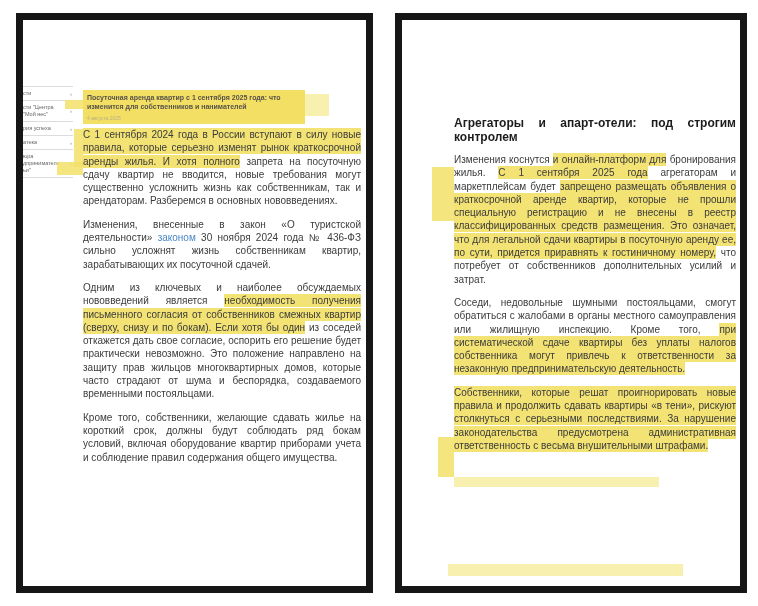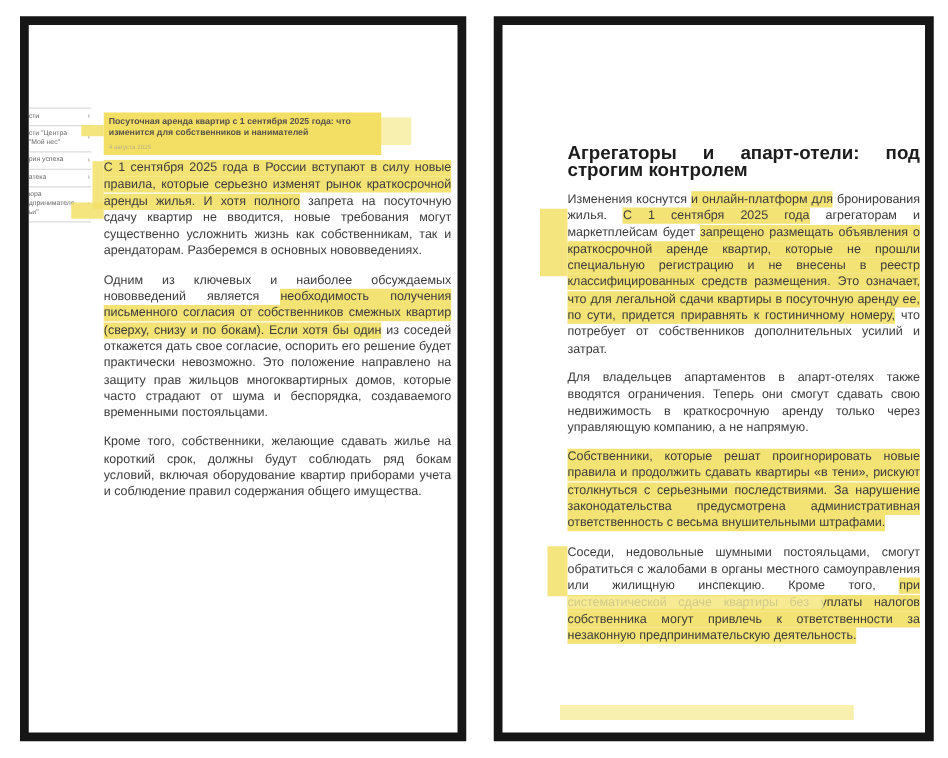--- a/index.html
+++ b/index.html
@@ -21,21 +21,21 @@
   .title-block{position:absolute;left:60px;top:70px;width:214px;background:#f3df63;padding:3px 4px 3px 4px;}
   .title-text{font-size:7px;line-height:9px;color:#56524a;font-weight:600;}
   .title-date{margin-top:4px;font-size:5px;line-height:6px;color:#b9b08a;}
   .title-overshoot{position:absolute;left:278px;top:74px;width:28px;height:22px;background:#f7eda0;}
 
   .body-col{position:absolute;font-size:10px;line-height:13.3px;color:#3b3b3b;text-align:justify;}
   #page-left .body-col{left:60px;top:108px;width:278px;}
   #page-right .body-col{left:52px;top:83px;width:282px;}
 
   .body-col p{margin:0 0 10px 0;}
-  .body-col h2{font-size:15px;line-height:14px;font-weight:700;color:#1c1c1c;margin:13px 0 9px 0;text-align:justify;}
+  .body-col h2{font-size:12px;line-height:14px;font-weight:700;color:#1c1c1c;margin:13px 0 9px 0;text-align:justify;}
   .body-col h2:first-child{margin-top:0;}
 
   .hl{background:rgba(242,224,104,0.92);padding:1px 0;box-decoration-break:clone;-webkit-box-decoration-break:clone;}
   .link{color:#4d86c6;text-decoration:none;}
 
   
   .stroke{position:absolute;background:rgba(242,224,104,0.85);pointer-events:none;}
   .stroke.light{background:rgba(246,236,155,0.8);}
 </style>
 </head>
@@ -73,41 +73,41 @@
       <div class="stroke" style="left:34px;top:142px;width:26px;height:13px;"></div>
       <div class="title-overshoot stroke light"></div>
 
       <div class="title-block">
         <div class="title-text">Посуточная аренда квартир с 1 сентября 2025 года: что изменится для собственников и нанимателей</div>
         <div class="title-date">4 августа 2025</div>
       </div>
 
       <div class="body-col" style="position:absolute;">
         <div class="stroke" style="left:-9px;top:1px;width:9px;height:38px;"></div>
-        <p><span class="hl">С 1 сентября 2025 года в России вступают в силу новые правила, которые серьезно изменят рынок краткосрочной аренды жилья. И хотя полного</span><span> запрета на посуточную сдачу квартир не вводится, новые требования могут существенно усложнить жизнь как собственникам, так и арендаторам. Разберемся в основных нововведениях.</span></p>
+        <p><span class="hl">С 1 сентября 2024 года в России вступают в силу новые правила, которые серьезно изменят рынок краткосрочной аренды жилья. И хотя полного</span><span> запрета на посуточную сдачу квартир не вводится, новые требования могут существенно усложнить жизнь как собственникам, так и арендаторам. Разберемся в основных нововведениях.</span></p>
+        <p><span>Изменения, внесенные в закон «О туристской деятельности» </span><a class="link">законом</a><span> 30 ноября 2024 года № 436-ФЗ сильно усложнят жизнь собственникам квартир, зарабатывающих их посуточной сдачей.</span></p>
         <p><span>Одним из ключевых и наиболее обсуждаемых нововведений является </span><span class="hl">необходимость получения письменного согласия от собственников смежных квартир (сверху, снизу и по бокам). Если хотя бы один</span><span> из соседей откажется дать свое согласие, оспорить его решение будет практически невозможно. Это положение направлено на защиту прав жильцов многоквартирных домов, которые часто страдают от шума и беспорядка, создаваемого временными постояльцами.</span></p>
         <p><span>Кроме того, собственники, желающие сдавать жилье на короткий срок, должны будут соблюдать ряд бокам условий, включая оборудование квартир приборами учета и соблюдение правил содержания общего имущества.</span></p>
       </div>
 
     </div>
   </div>
 
   <div class="page" id="page-right">
     <div class="page-inner">
 
       <div class="body-col" style="position:absolute;">
 
         <div class="stroke" style="left:-22px;top:64px;width:22px;height:54px;"></div>
         <div class="stroke" style="left:-16px;top:334px;width:16px;height:40px;"></div>
         <div class="stroke light" style="left:0px;top:374px;width:205px;height:10px;"></div>
         <div class="stroke light" style="left:-6px;top:461px;width:235px;height:12px;"></div>
 
         <h2>Агрегаторы и апарт-отели: под строгим контролем</h2>
         <p><span>Изменения коснутся </span><span class="hl">и онлайн-платформ для</span><span> бронирования жилья. </span><span class="hl">С 1 сентября 2025 года</span><span> агрегаторам и маркетплейсам будет </span><span class="hl">запрещено размещать объявления о краткосрочной аренде квартир, которые не прошли специальную регистрацию и не внесены в реестр классифицированных средств размещения. Это означает, что для легальной сдачи квартиры в посуточную аренду ее, по сути, придется приравнять к гостиничному номеру,</span><span> что потребует от собственников дополнительных усилий и затрат.</span></p>
-        <p><span>Для владельцев апартаментов в апарт-отелях также вводятся ограничения. Теперь они смогут сдавать свою недвижимость в краткосрочную аренду только через управляющую компанию, а не напрямую.</span></p>
+        <p><span>Соседи, недовольные шумными постояльцами, смогут обратиться с жалобами в органы местного самоуправления или жилищную инспекцию. Кроме того, </span><span class="hl">при систематической сдаче квартиры без уплаты налогов собственника могут привлечь к ответственности за незаконную предпринимательскую деятельность.</span></p>
         <p><span class="hl">Собственники, которые решат проигнорировать новые правила и продолжить сдавать квартиры «в тени», рискуют столкнуться с серьезными последствиями. За нарушение законодательства предусмотрена административная ответственность с весьма внушительными штрафами.</span></p>
-        <p><span>Соседи, недовольные шумными постояльцами, смогут обратиться с жалобами в органы местного самоуправления или жилищную инспекцию. Кроме того, </span><span class="hl">при систематической сдаче квартиры без уплаты налогов собственника могут привлечь к ответственности за незаконную предпринимательскую деятельность.</span></p>
       </div>
 
     </div>
   </div>
 
 </div>
 
 </body></html>

